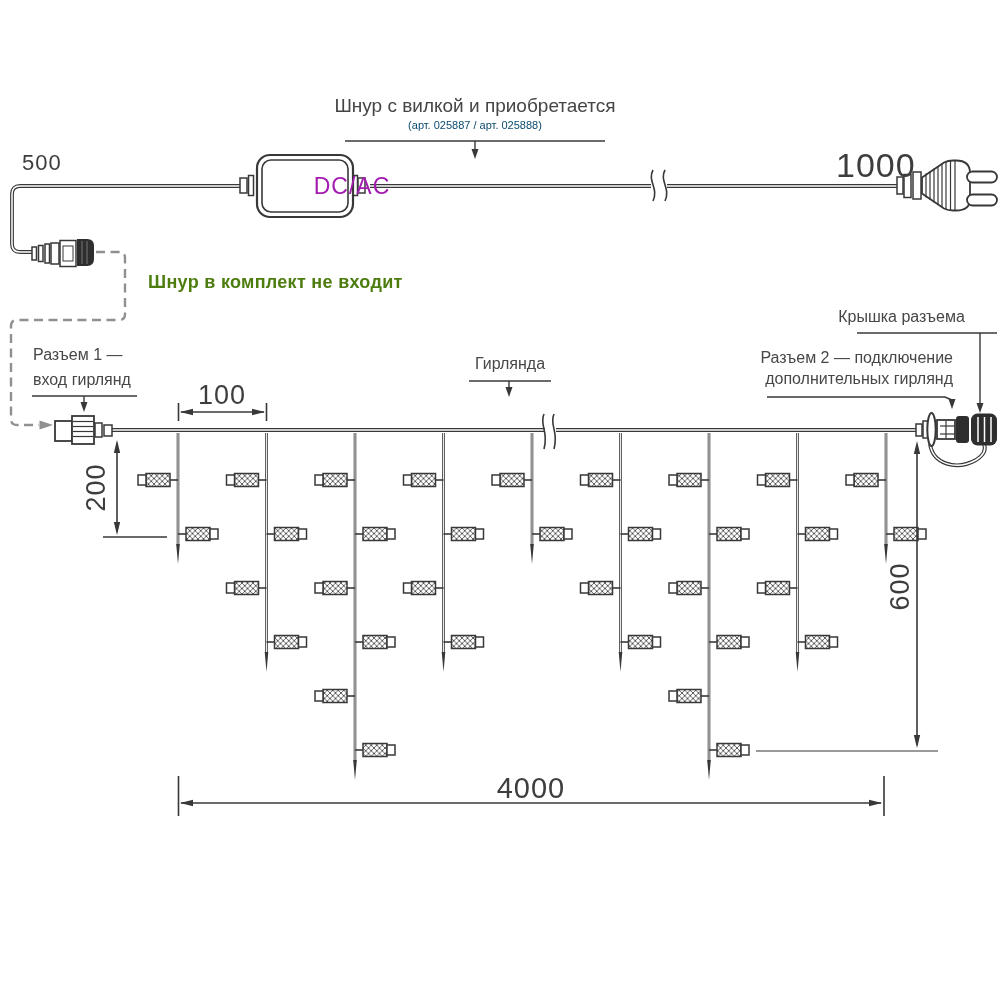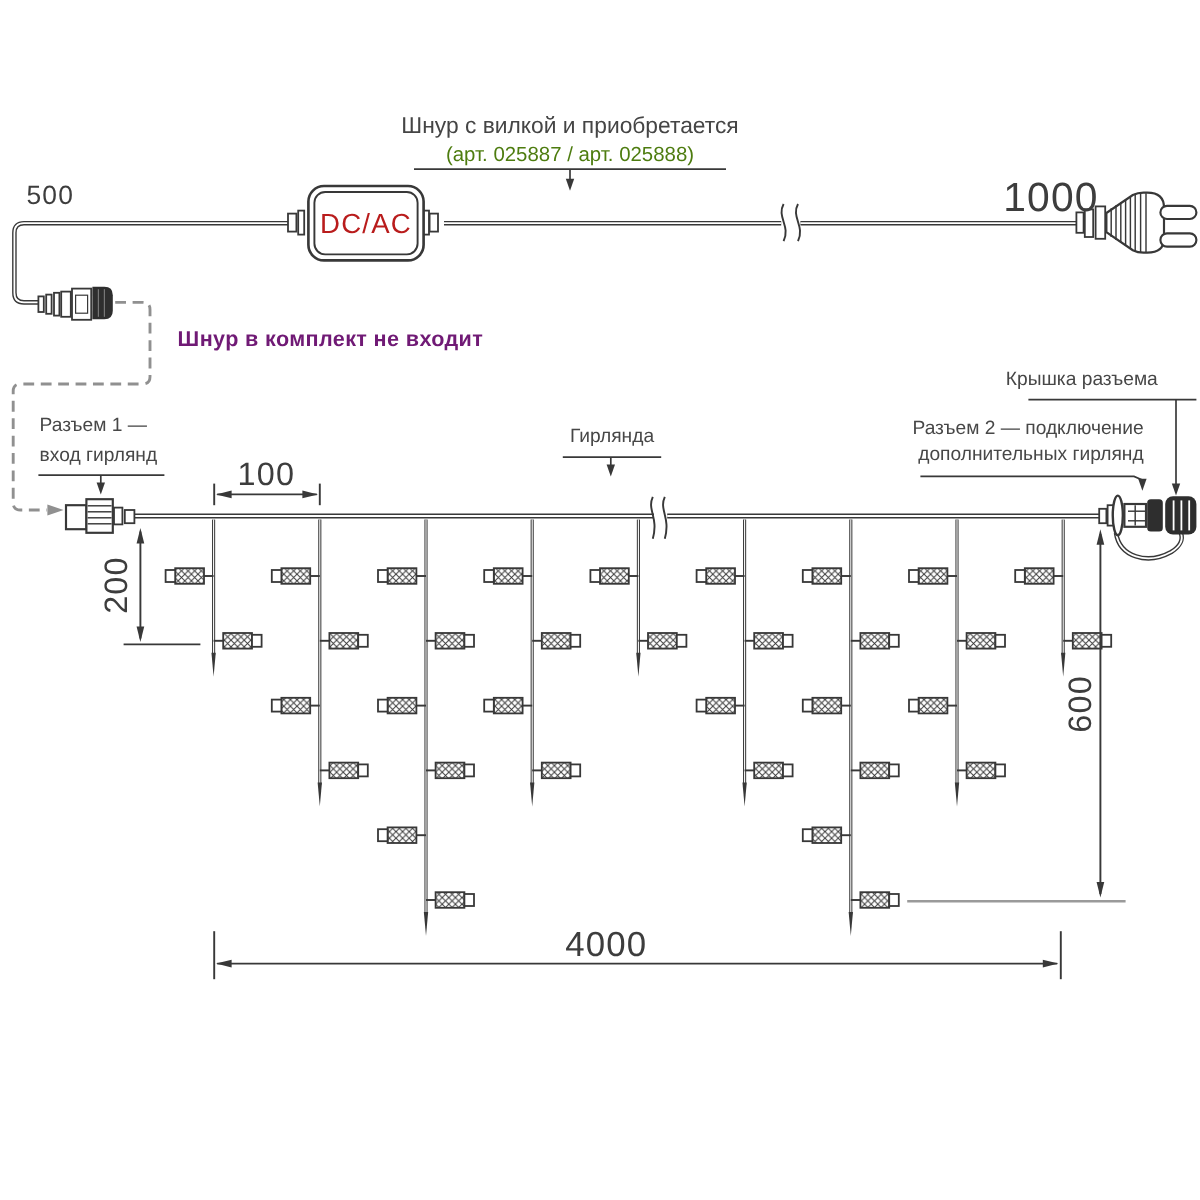--- a/index.html
+++ b/index.html
@@ -1,24 +1,24 @@
 <!DOCTYPE html>
 <html><head>
 <meta charset="utf-8">
 <style>
   html,body{margin:0;padding:0;background:#fff;}
   .canvas{position:relative;width:1000px;height:1000px;background:#fff;
           font-family:"Liberation Sans",sans-serif;overflow:hidden;}
   .canvas svg{position:absolute;left:0;top:0;}
   .lbl{position:absolute;color:#454545;white-space:nowrap;line-height:1.15;}
   .dim{color:#3d3d3d;letter-spacing:1px;}
-  .note{font-size:18px;font-weight:600;color:#701a75;letter-spacing:.3px;}
+  .note{font-size:18px;font-weight:600;color:#4d7c0f;letter-spacing:.3px;}
   .co{font-size:16px;color:#474747;}
   .vrot{transform:rotate(-90deg);transform-origin:center;}
-  .dcac{color:#b91c1c;letter-spacing:1px;}
+  .dcac{color:#a21caf;letter-spacing:1px;padding-left:47px;}
   
   .cord{fill:none;stroke:#383838;stroke-width:3.8;}
   .cordcore{fill:none;stroke:#fff;stroke-width:1.5;}
   .wire{fill:none;stroke:#383838;stroke-width:4;}
   .wirecore{fill:none;stroke:#fff;stroke-width:1.7;}
   .ln{fill:none;stroke:#383838;stroke-width:1.6;}
   .thin{fill:none;stroke:#383838;stroke-width:1.2;}
   .shape{fill:#fff;stroke:#383838;stroke-width:1.8;}
   .shape2{fill:#fff;stroke:#383838;stroke-width:1.5;}
   .blk{fill:#2e2e2e;stroke:none;}
@@ -418,32 +418,32 @@
       <polygon class="arr" points="882,803 869,799.8 869,806.2"></polygon>
     </g>
   </g>
 </svg>
 
 <div class="lbl dim" style="left:22px;top:150px;font-size:22px">500</div>
 <div class="lbl dim" style="left:836px;top:146px;font-size:34px">1000</div>
 <div class="lbl dcac" style="left:257px;top:173px;width:96px;text-align:center;font-size:23px">DC/AC</div>
 
 <div class="lbl" style="left:275px;top:95px;width:400px;text-align:center;font-size:19px">Шнур с вилкой и приобретается</div>
-<div class="lbl" style="left:275px;top:119px;width:400px;text-align:center;font-size:17px;color:#4d7c0f">(арт. 025887 / арт. 025888)</div>
+<div class="lbl" style="left:275px;top:119px;width:400px;text-align:center;font-size:11px;color:#0c4a6e">(арт. 025887 / арт. 025888)</div>
 
 <div class="lbl note" style="left:148px;top:272px">Шнур в комплект не входит</div>
 
 <div class="lbl co" style="left:33px;top:346px">Разъем 1 —</div>
 <div class="lbl co" style="left:33px;top:371px">вход гирлянд</div>
 
 <div class="lbl co" style="left:430px;top:355px;width:160px;text-align:center">Гирлянда</div>
 
 <div class="lbl co" style="left:700px;top:349px;width:253px;text-align:right">Разъем 2 — подключение</div>
 <div class="lbl co" style="left:700px;top:370px;width:253px;text-align:right">дополнительных гирлянд</div>
 
 <div class="lbl co" style="left:798px;top:308px;width:207px;text-align:center">Крышка разъема</div>
 
 <div class="lbl dim" style="left:182px;top:380px;width:80px;text-align:center;font-size:27px">100</div>
 <div class="lbl dim vrot" style="left:57px;top:472px;width:80px;text-align:center;font-size:27px">200</div>
 <div class="lbl dim vrot" style="left:861px;top:571px;width:80px;text-align:center;font-size:27px">600</div>
-<div class="lbl dim" style="left:471px;top:772px;width:120px;text-align:left;font-size:29px">4000</div>
+<div class="lbl dim" style="left:471px;top:772px;width:120px;text-align:center;font-size:29px">4000</div>
 
 </div>
 
 </body></html>

